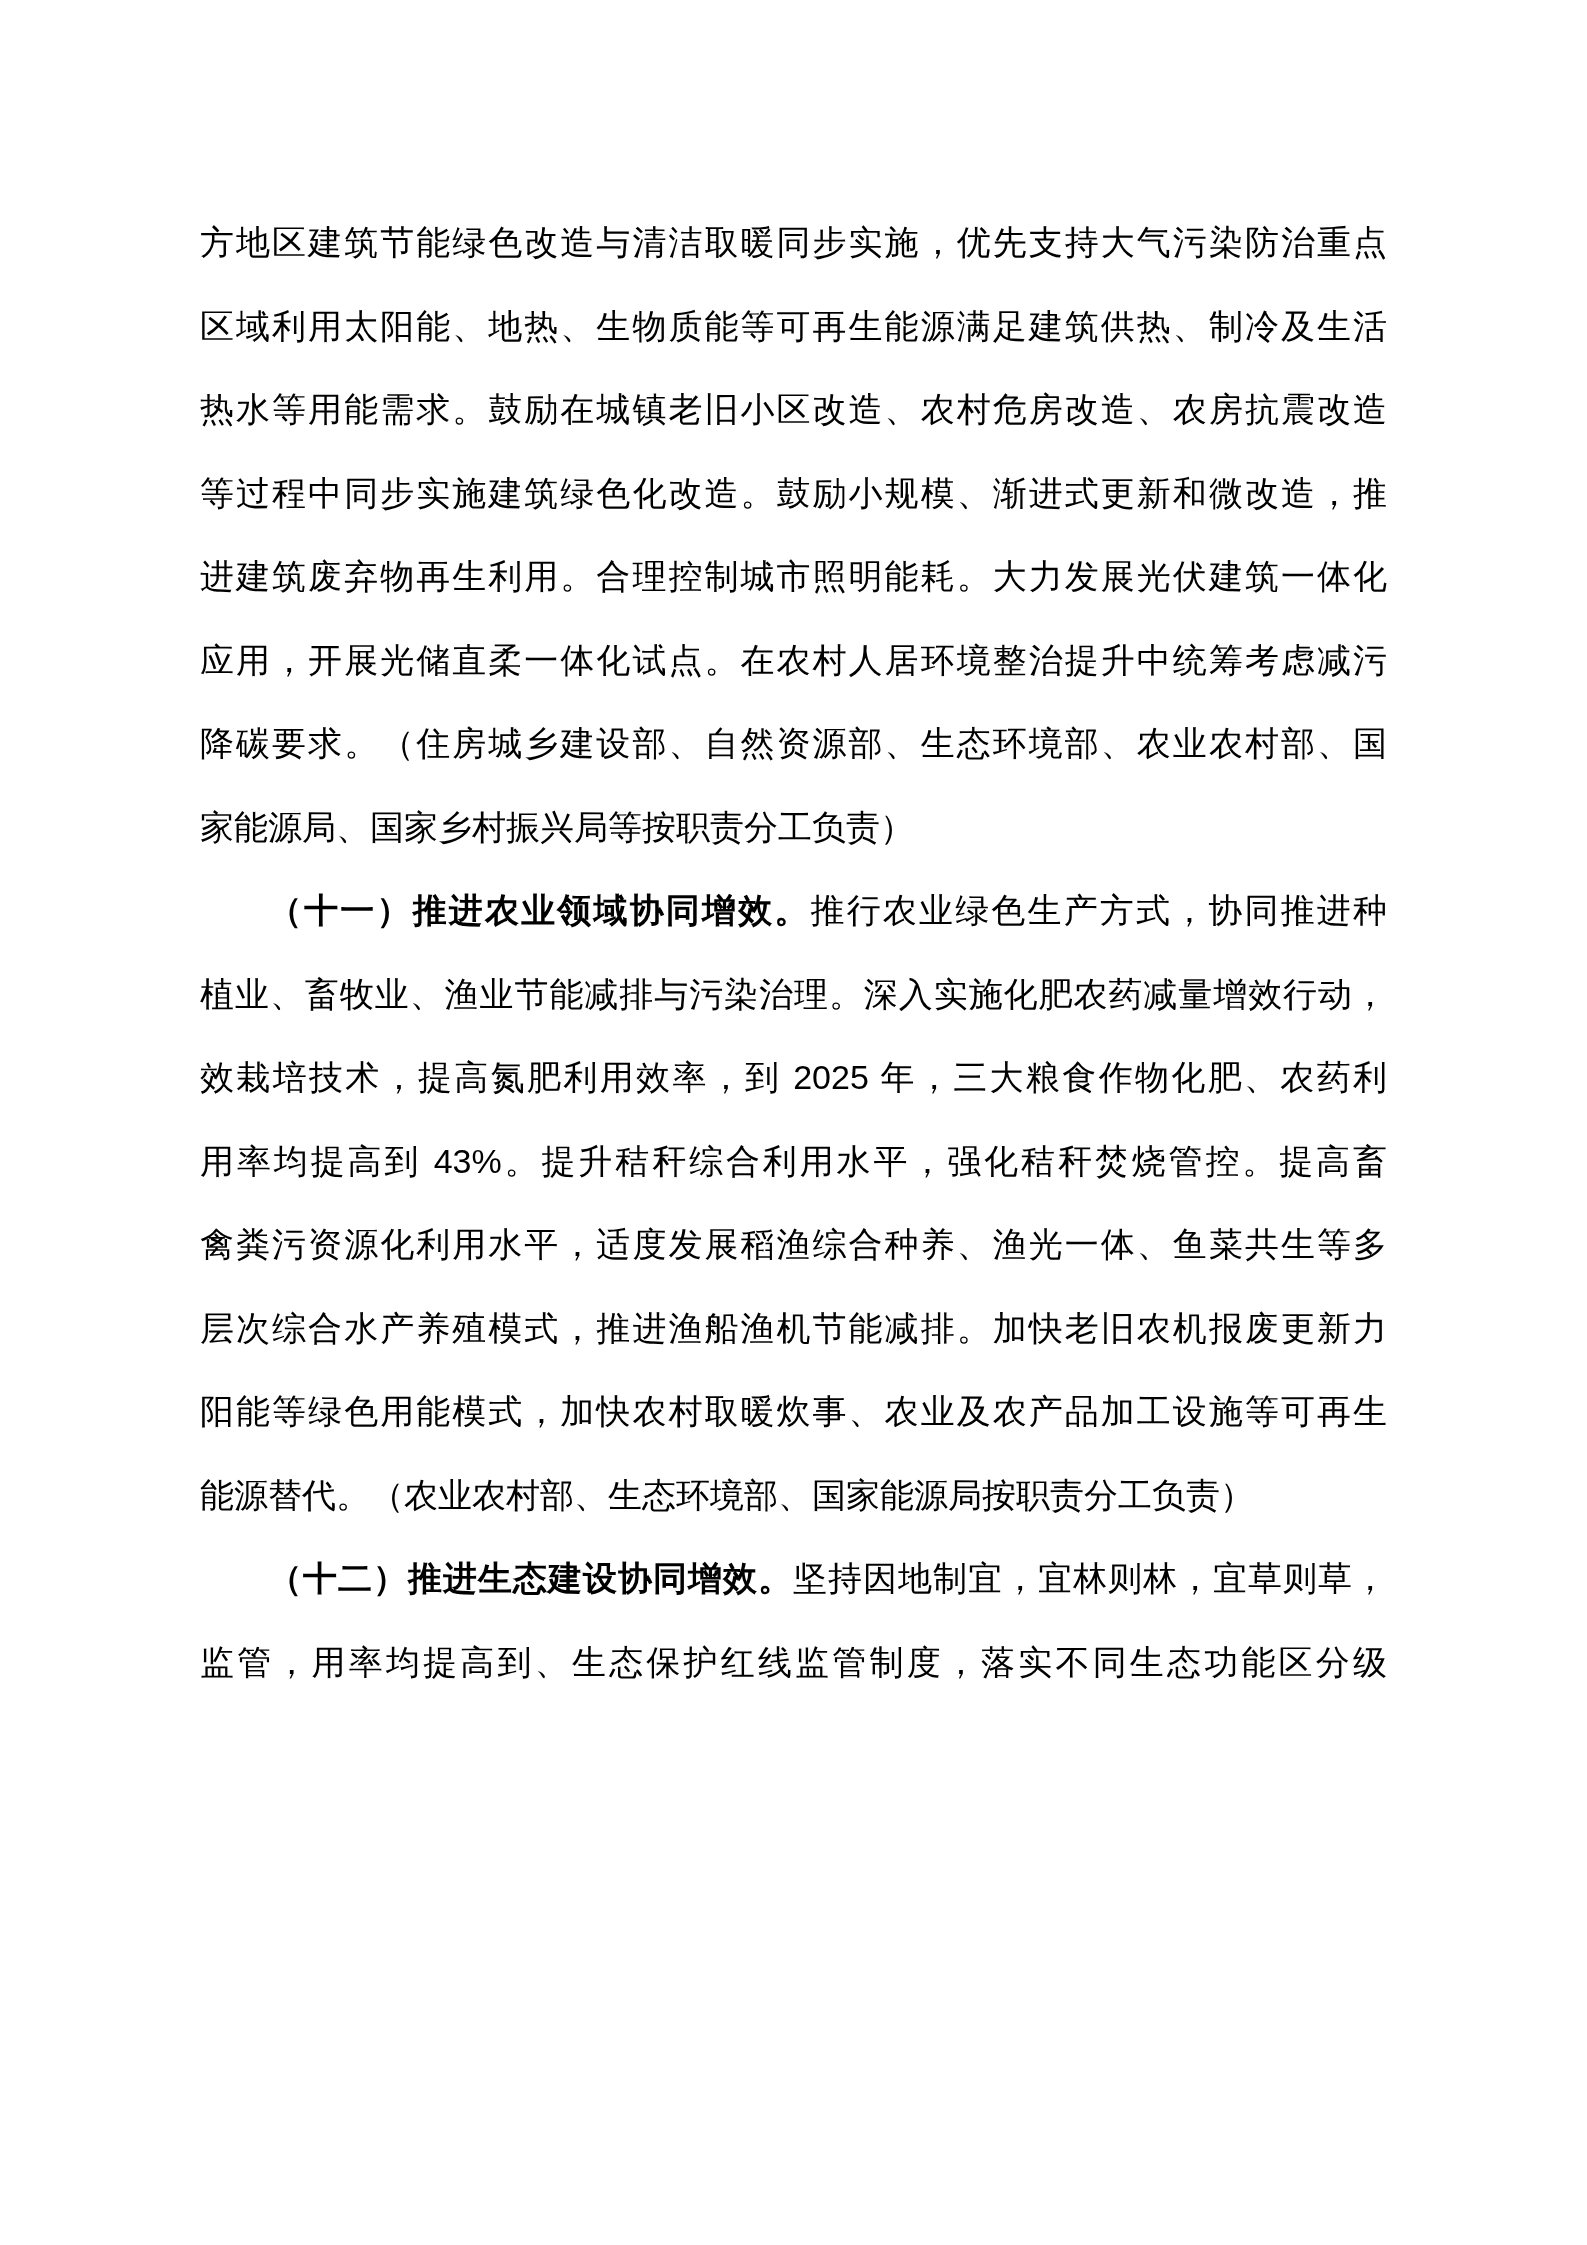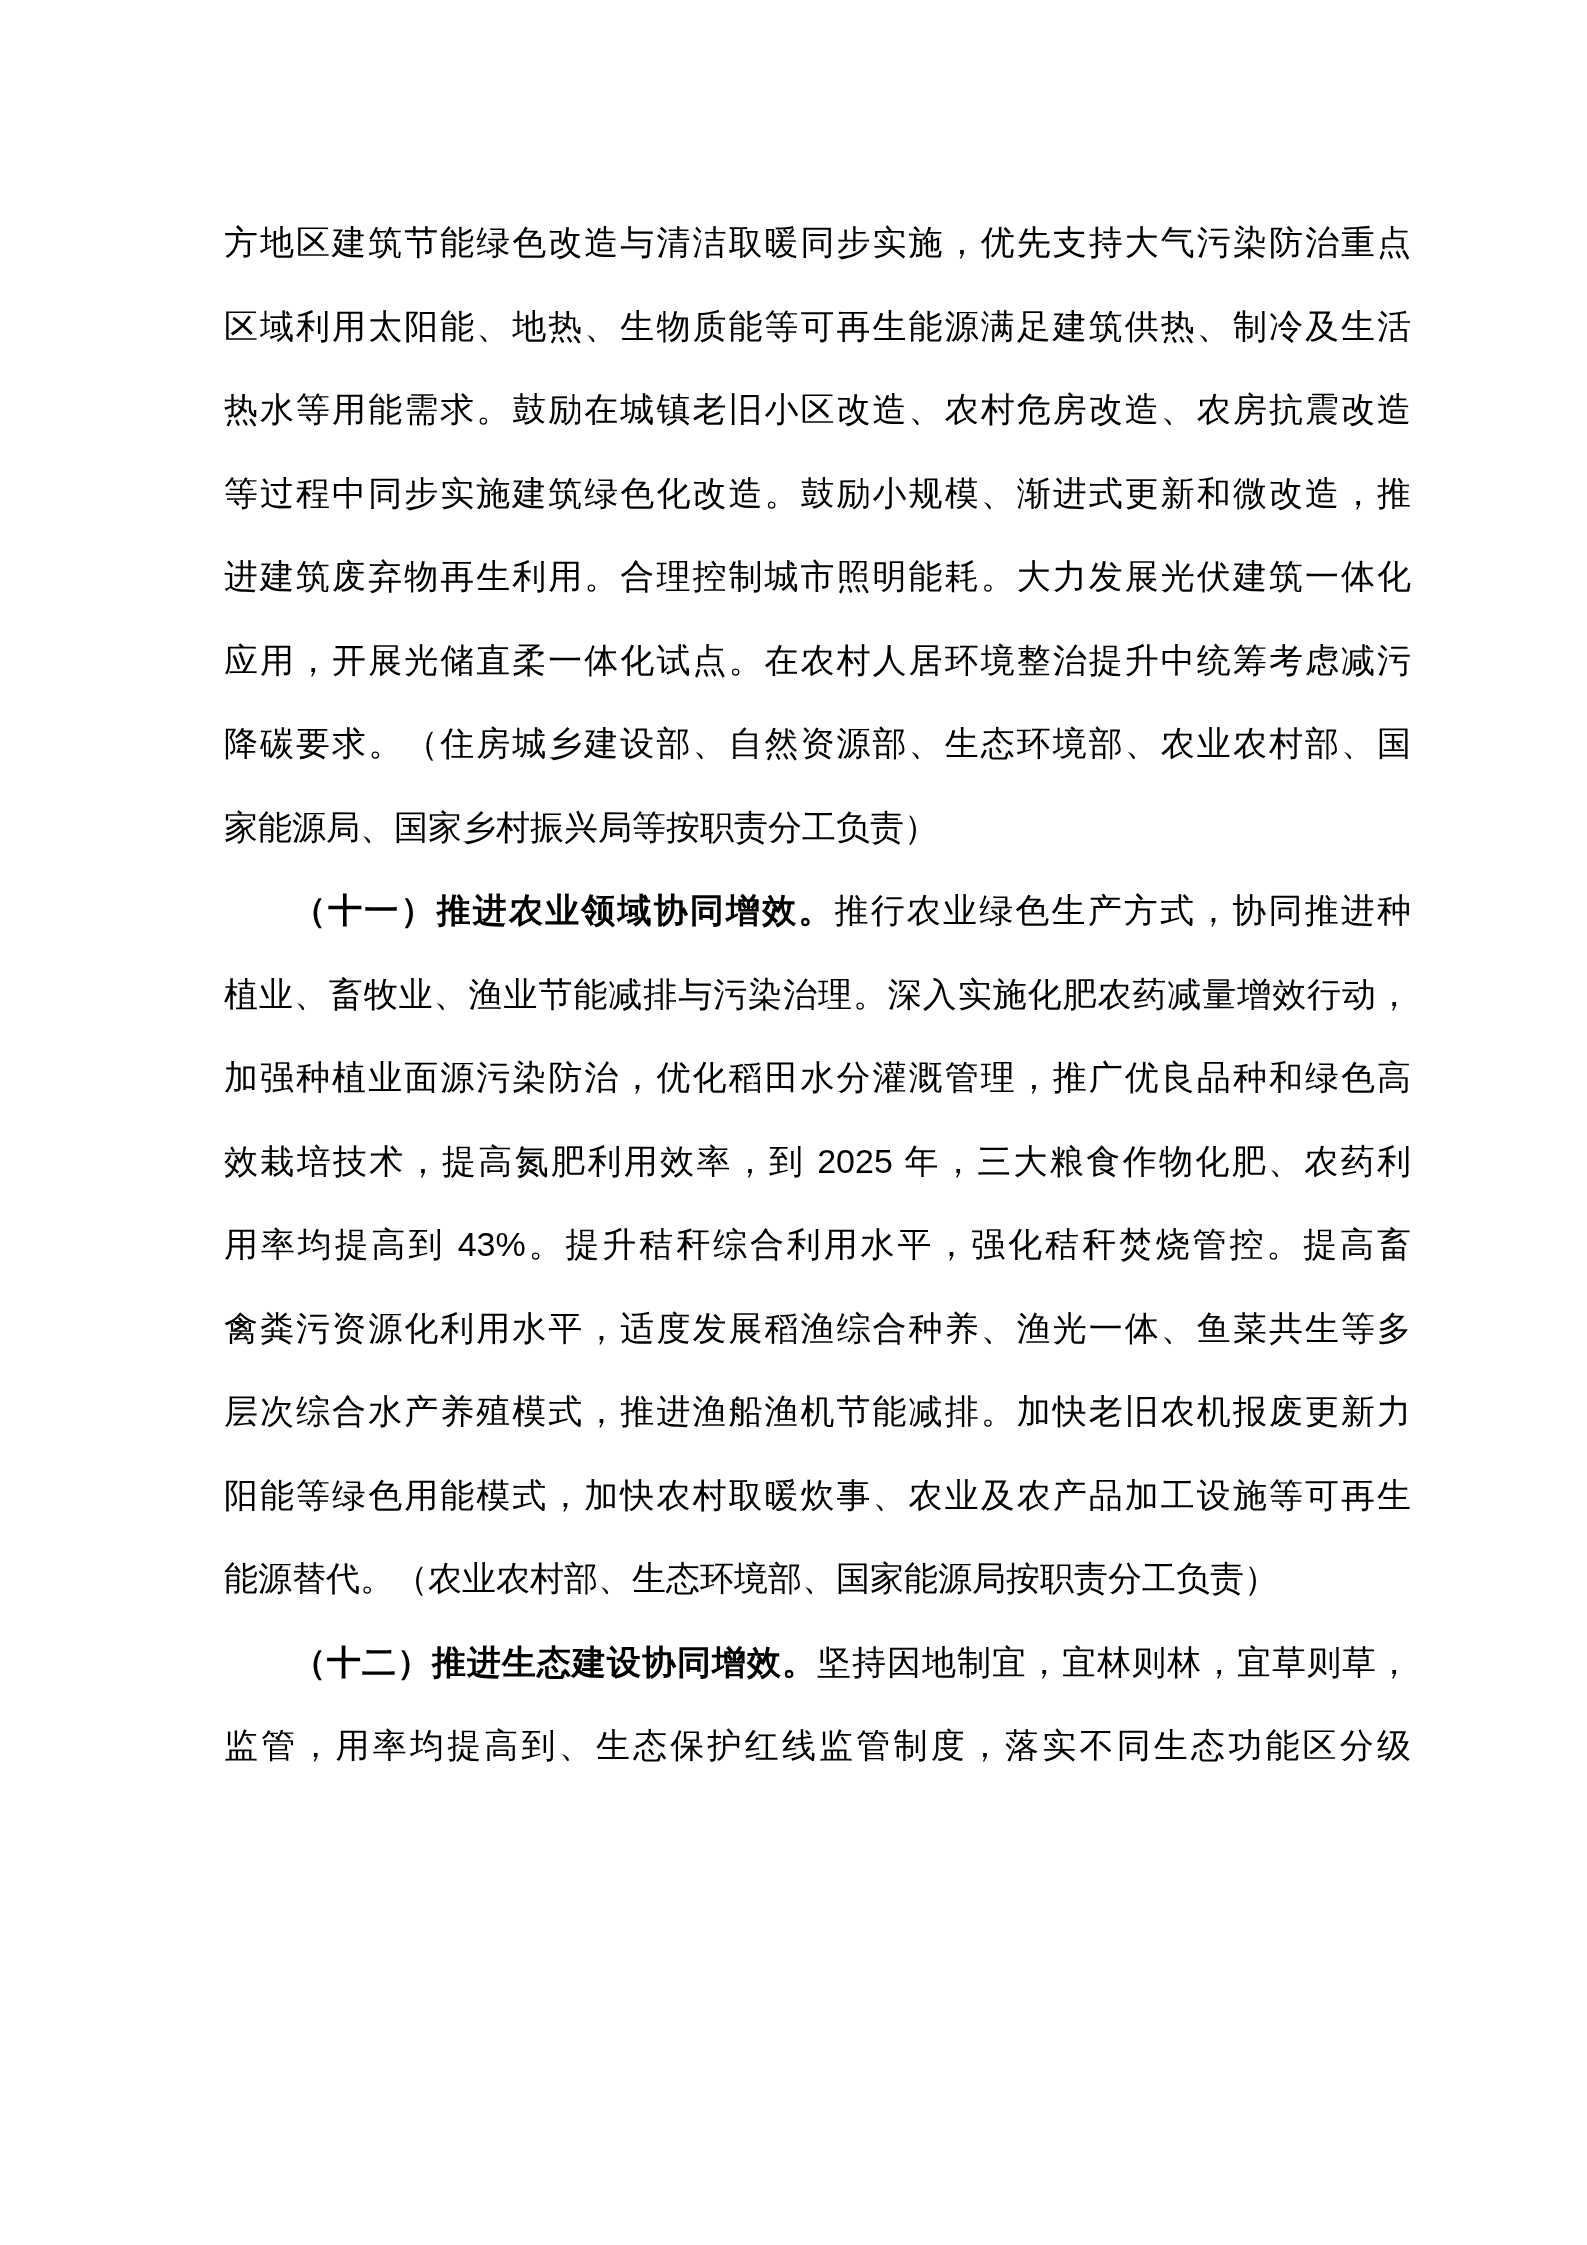--- a/index.html
+++ b/index.html
@@ -39,32 +39,31 @@
   .line.indent {
     text-indent: 2em;
   }
   .seg { font-weight: normal; }
   .seg.bold { font-weight: bold; }
 </style>
 </head>
 <body>
 
 <div class="page" style="background: rgb(255, 255, 255);">
-  <div class="doc-body" style="color: rgb(0, 0, 0); margin-left: 24px;">
+  <div class="doc-body" style="color: rgb(0, 0, 0);">
       <div class="line"><span class="seg">方地区建筑节能绿色改造与清洁取暖同步实施，优先支持大气污染防治重点</span></div>
       <div class="line"><span class="seg">区域利用太阳能、地热、生物质能等可再生能源满足建筑供热、制冷及生活</span></div>
       <div class="line"><span class="seg">热水等用能需求。鼓励在城镇老旧小区改造、农村危房改造、农房抗震改造</span></div>
       <div class="line"><span class="seg">等过程中同步实施建筑绿色化改造。鼓励小规模、渐进式更新和微改造，推</span></div>
       <div class="line"><span class="seg">进建筑废弃物再生利用。合理控制城市照明能耗。大力发展光伏建筑一体化</span></div>
       <div class="line"><span class="seg">应用，开展光储直柔一体化试点。在农村人居环境整治提升中统筹考虑减污</span></div>
       <div class="line"><span class="seg">降碳要求。（住房城乡建设部、自然资源部、生态环境部、农业农村部、国</span></div>
       <div class="line left"><span class="seg">家能源局、国家乡村振兴局等按职责分工负责）</span></div>
       <div class="line indent"><span class="seg bold">（十一）推进农业领域协同增效。</span><span class="seg">推行农业绿色生产方式，协同推进种</span></div>
       <div class="line"><span class="seg">植业、畜牧业、渔业节能减排与污染治理。深入实施化肥农药减量增效行动，</span></div>
-      <div class="line"><span class="seg">加强种植业面源污染防治，优化稻田水分灌溉管理，推广优良品种和绿色高</span></div>
       <div class="line"><span class="seg">效栽培技术，提高氮肥利用效率，到 2025 年，三大粮食作物化肥、农药利</span></div>
       <div class="line"><span class="seg">用率均提高到 43%。提升秸秆综合利用水平，强化秸秆焚烧管控。提高畜</span></div>
       <div class="line"><span class="seg">禽粪污资源化利用水平，适度发展稻渔综合种养、渔光一体、鱼菜共生等多</span></div>
       <div class="line"><span class="seg">层次综合水产养殖模式，推进渔船渔机节能减排。加快老旧农机报废更新力</span></div>
       <div class="line"><span class="seg">阳能等绿色用能模式，加快农村取暖炊事、农业及农产品加工设施等可再生</span></div>
       <div class="line left"><span class="seg">能源替代。（农业农村部、生态环境部、国家能源局按职责分工负责）</span></div>
       <div class="line indent"><span class="seg bold">（十二）推进生态建设协同增效。</span><span class="seg">坚持因地制宜，宜林则林，宜草则草，</span></div>
       <div class="line"><span class="seg">监管，用率均提高到、生态保护红线监管制度，落实不同生态功能区分级</span></div>
     </div>
 </div>

